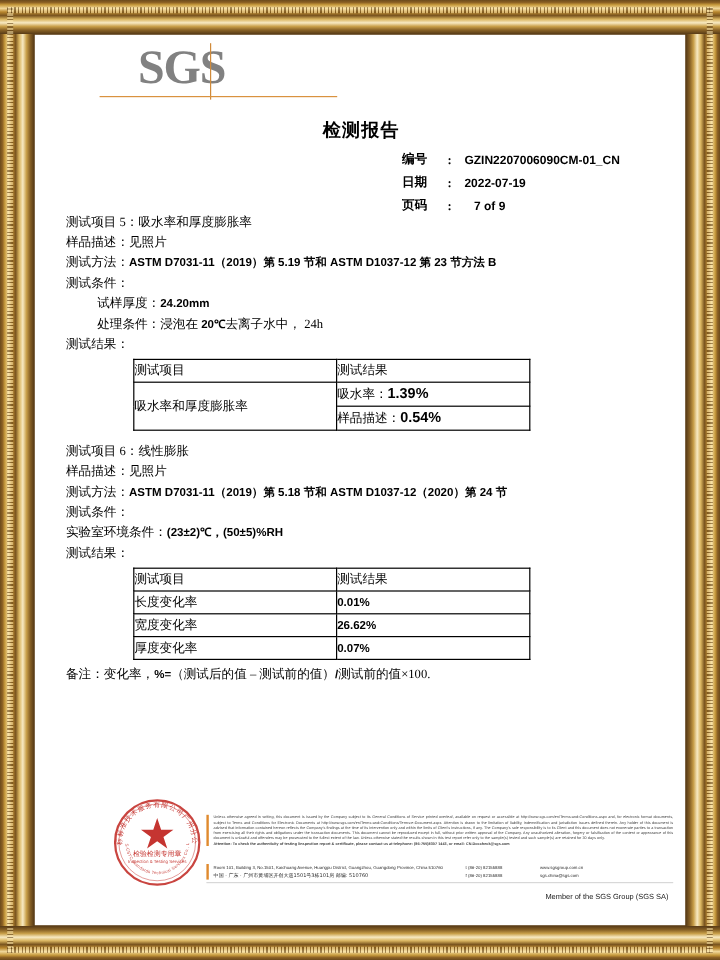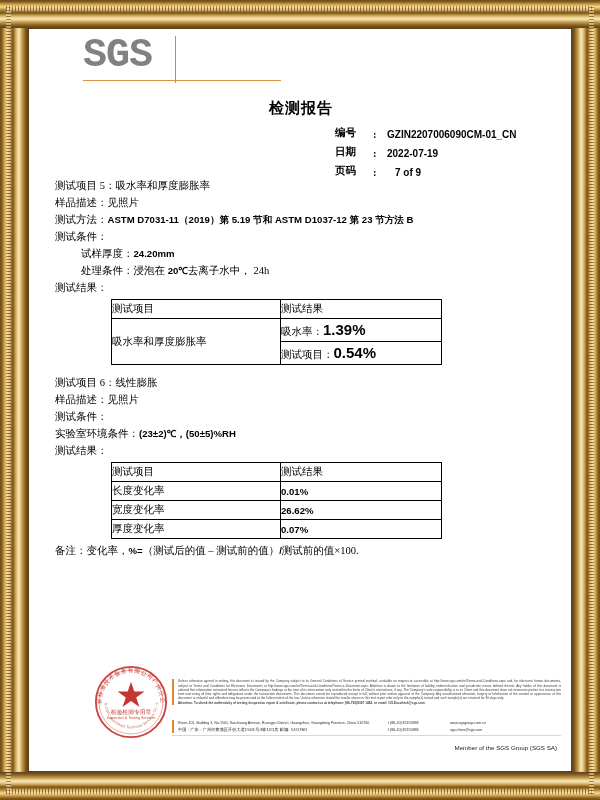--- a/index.html
+++ b/index.html
@@ -69,26 +69,27 @@
   .page {
     position: absolute;
     left: 29px; top: 29px; right: 29px; bottom: 29px;
     background: #ffffff;
     overflow: hidden;
   }
 
   
   .logo-wrap { position: absolute; left: 54px; top: 5px; }
   .logo-text {
-    font-family: Liberation Mono, monospace;
+    font-family: Liberation Serif, serif;
     font-weight: bold;
     font-size: 40px;
     letter-spacing: -1px;
     color: #818181;
     line-height: 44px;
+    margin-left: 32px;
   }
   .logo-vline {
     position: absolute; left: 92px; top: 2px;
     width: 1px; height: 47px; background: #d08a3a;
   }
   .logo-hline {
     position: absolute; left: 0px; top: 46px;
     width: 198px; height: 1px; background: #d9923f;
   }
 
@@ -142,21 +143,21 @@
   }
   table.result .c1 { width: 169px; }
   table.result .c2 { width: 161px; margin-top: 28px; }
   table.result td.val {
     font-family: Liberation Sans, sans-serif;
     font-size: 9.6px; font-weight: bold;
   }
   table.result td.mix { font-size: 10.5px; }
   table.result td.mix b {
     font-family: "Liberation Sans", sans-serif;
-    font-size: 15px; font-weight: bold;
+    font-size: 12px; font-weight: bold;
   }
   .note { font-size: 10.5px; margin-top: 5px; }
   .note b {
     font-family: "Liberation Sans", sans-serif;
     font-size: 9.6px; font-weight: bold;
   }
 
   
   .footer { position: absolute; left: 0; right: 0; bottom: 8px; }
   .stamp {
@@ -268,30 +269,33 @@
         <th class="c2">测试结果</th>
       </tr>
       <tr>
         <td class="c1" rowspan="2">吸水率和厚度膨胀率</td>
         <td class="c2 mix">
           <span>吸水率：</span><b>1.39%</b>
         </td>
       </tr>
       <tr>
         <td class="c2 mix">
-          <span>测试项目：</span><b>0.54%</b>
+          <span>样品描述：</span><b>0.54%</b>
         </td>
       </tr>
     </tbody>
       </table>
 
     <div class="sec-gap"></div>
 
     <div class="line">测试项目 6：线性膨胀</div>
     <div class="line">样品描述：见照片</div>
+    <div class="line">
+      <span>测试方法：</span><span class="ascii">ASTM D7031-11（2019）第 5.18 节和 ASTM D1037-12（2020）第 24 节</span>
+    </div>
     <div class="line">测试条件：</div>
     <div class="line">
       <span>实验室环境条件：</span><span class="ascii">(23±2)℃，(50±5)%RH</span>
     </div>
     <div class="line">测试结果：</div>
 
     <table class="result">
       <tbody>
           <tr>
         <th class="c1">测试项目</th>

